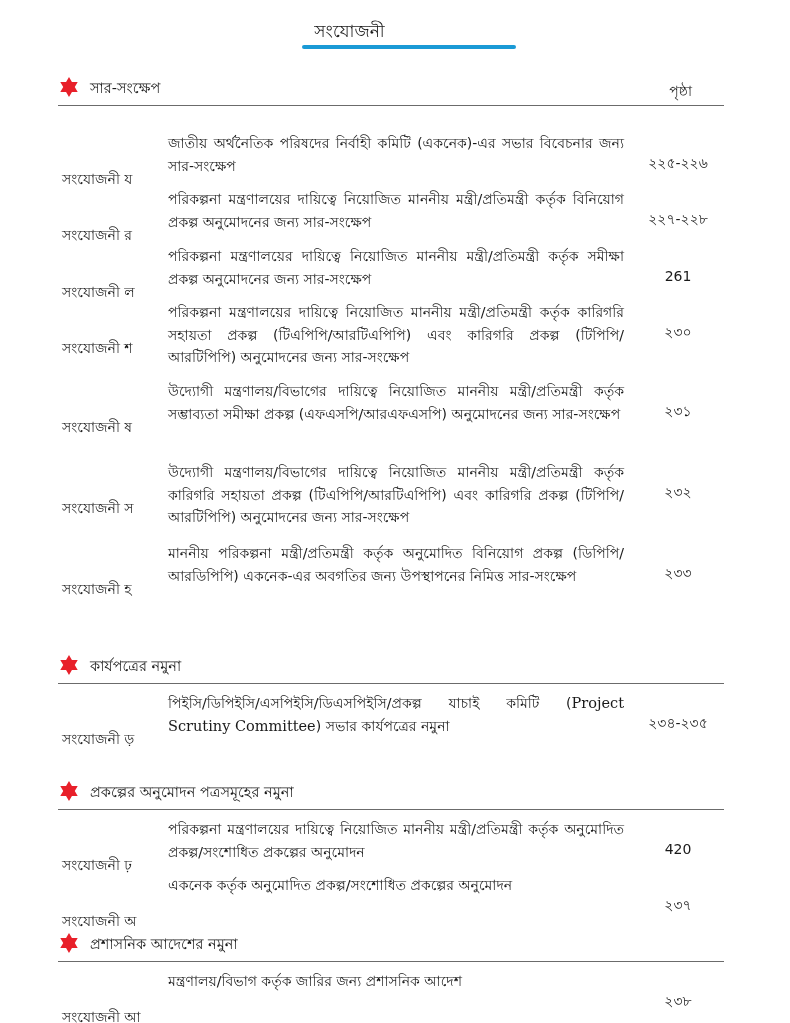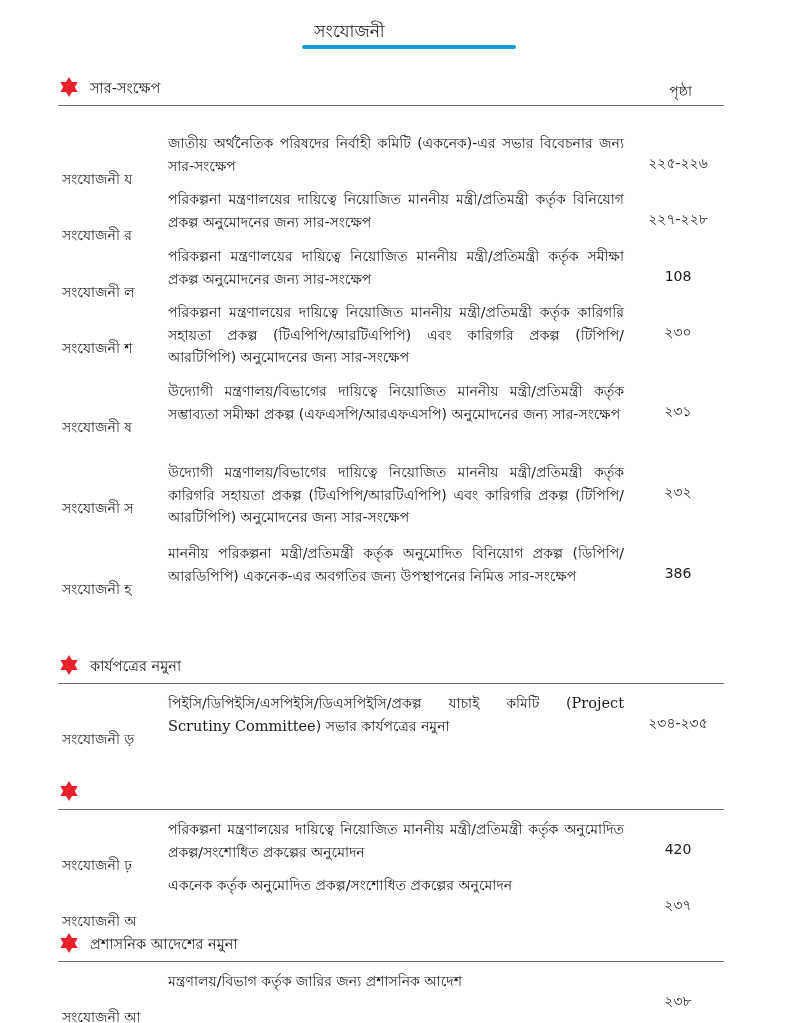--- a/index.html
+++ b/index.html
@@ -100,62 +100,62 @@
   <span class="pages">২২৫-২২৬</span>
 </div>
 <div class="row" style="top:188px;">
   <span class="code">সংযোজনী র</span>
   <span class="desc">পরিকল্পনা মন্ত্রণালয়ের দায়িত্বে নিয়োজিত মাননীয় মন্ত্রী/প্রতিমন্ত্রী কর্তৃক বিনিয়োগ প্রকল্প অনুমোদনের জন্য সার-সংক্ষেপ</span>
   <span class="pages">২২৭-২২৮</span>
 </div>
 <div class="row" style="top:245px;">
   <span class="code">সংযোজনী ল</span>
   <span class="desc">পরিকল্পনা মন্ত্রণালয়ের দায়িত্বে নিয়োজিত মাননীয় মন্ত্রী/প্রতিমন্ত্রী কর্তৃক সমীক্ষা প্রকল্প অনুমোদনের জন্য সার-সংক্ষেপ</span>
-  <span class="pages">108</span>
+  <span class="pages">261</span>
 </div>
 <div class="row" style="top:301px;">
   <span class="code">সংযোজনী শ</span>
   <span class="desc">পরিকল্পনা মন্ত্রণালয়ের দায়িত্বে নিয়োজিত মাননীয় মন্ত্রী/প্রতিমন্ত্রী কর্তৃক কারিগরি সহায়তা প্রকল্প (টিএপিপি/আরটিএপিপি) এবং কারিগরি প্রকল্প (টিপিপি/আরটিপিপি) অনুমোদনের জন্য সার-সংক্ষেপ</span>
   <span class="pages">২৩০</span>
 </div>
 <div class="row" style="top:380px;">
   <span class="code">সংযোজনী ষ</span>
   <span class="desc">উদ্যোগী মন্ত্রণালয়/বিভাগের দায়িত্বে নিয়োজিত মাননীয় মন্ত্রী/প্রতিমন্ত্রী কর্তৃক সম্ভাব্যতা সমীক্ষা প্রকল্প (এফএসপি/আরএফএসপি) অনুমোদনের জন্য সার-সংক্ষেপ</span>
   <span class="pages">২৩১</span>
 </div>
 <div class="row" style="top:461px;">
   <span class="code">সংযোজনী স</span>
   <span class="desc">উদ্যোগী মন্ত্রণালয়/বিভাগের দায়িত্বে নিয়োজিত মাননীয় মন্ত্রী/প্রতিমন্ত্রী কর্তৃক কারিগরি সহায়তা প্রকল্প (টিএপিপি/আরটিএপিপি) এবং কারিগরি প্রকল্প (টিপিপি/আরটিপিপি) অনুমোদনের জন্য সার-সংক্ষেপ</span>
   <span class="pages">২৩২</span>
 </div>
 <div class="row" style="top:542px;">
   <span class="code">সংযোজনী হ</span>
   <span class="desc">মাননীয় পরিকল্পনা মন্ত্রী/প্রতিমন্ত্রী কর্তৃক অনুমোদিত বিনিয়োগ প্রকল্প (ডিপিপি/আরডিপিপি) একনেক-এর অবগতির জন্য উপস্থাপনের নিমিত্ত সার-সংক্ষেপ</span>
-  <span class="pages">386</span>
+  <span class="pages">২৩৩</span>
 </div>
 
 <div class="section-head" style="top:650px;">
   <div class="center">
     <svg class="star" viewBox="0 0 24 24">
         <polygon points="12,1 15.2,6.5 21.5,6.5 18.3,12 21.5,17.5 15.2,17.5 12,23 8.8,17.5 2.5,17.5 5.7,12 2.5,6.5 8.8,6.5" fill="#e8202a"></polygon>
       </svg><span>কার্যপত্রের নমুনা</span>
   </div>
 </div>
 
 <div class="row" style="top:692px;">
   <span class="code">সংযোজনী ড়</span>
   <span class="desc"><span>পিইসি/ডিপিইসি/এসপিইসি/ডিএসপিইসি/প্রকল্প যাচাই কমিটি (</span><span class="latin">Project Scrutiny Committee</span><span>) সভার কার্যপত্রের নমুনা</span></span>
   <span class="pages">২৩৪-২৩৫</span>
 </div>
 
 <div class="section-head" style="top:776px;">
   <div class="center">
     <svg class="star" viewBox="0 0 24 24">
         <polygon points="12,1 15.2,6.5 21.5,6.5 18.3,12 21.5,17.5 15.2,17.5 12,23 8.8,17.5 2.5,17.5 5.7,12 2.5,6.5 8.8,6.5" fill="#e8202a"></polygon>
-      </svg>
+      </svg><span>প্রকল্পের অনুমোদন পত্রসমূহের নমুনা</span>
   </div>
 </div>
 
 <div class="row" style="top:818px;">
   <span class="code">সংযোজনী ঢ়</span>
   <span class="desc">পরিকল্পনা মন্ত্রণালয়ের দায়িত্বে নিয়োজিত মাননীয় মন্ত্রী/প্রতিমন্ত্রী কর্তৃক অনুমোদিত প্রকল্প/সংশোধিত প্রকল্পের অনুমোদন</span>
   <span class="pages">420</span>
 </div>
 <div class="row" style="top:874px;">
   <span class="code">সংযোজনী অ</span>

